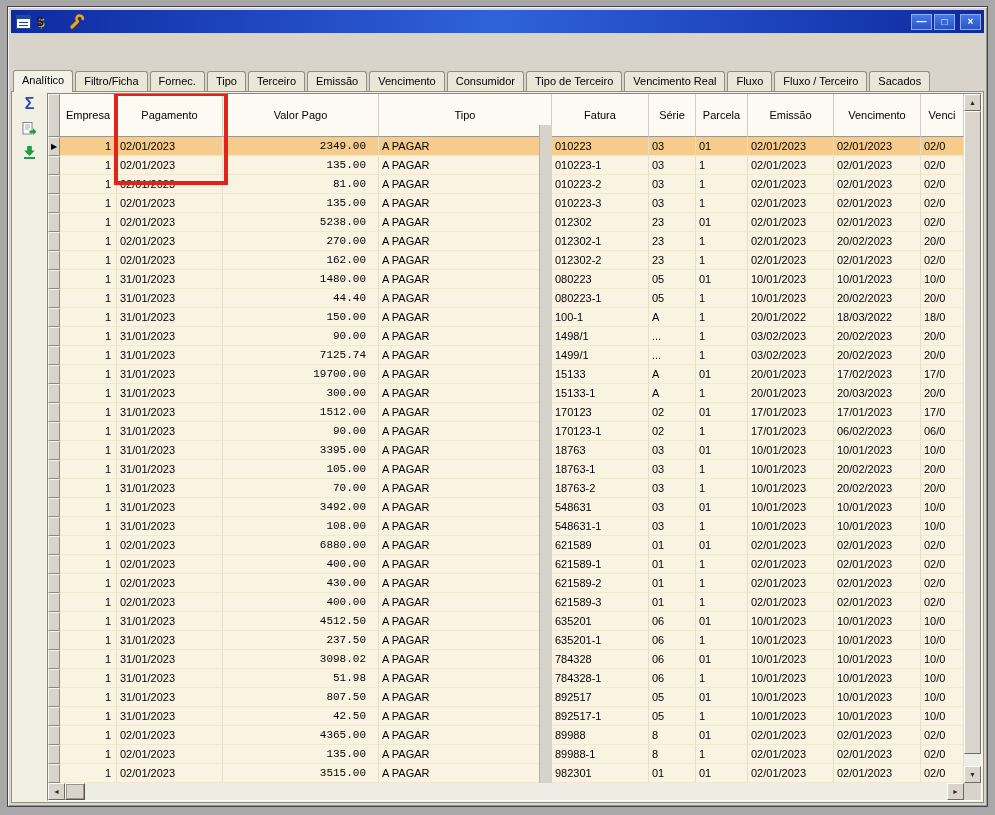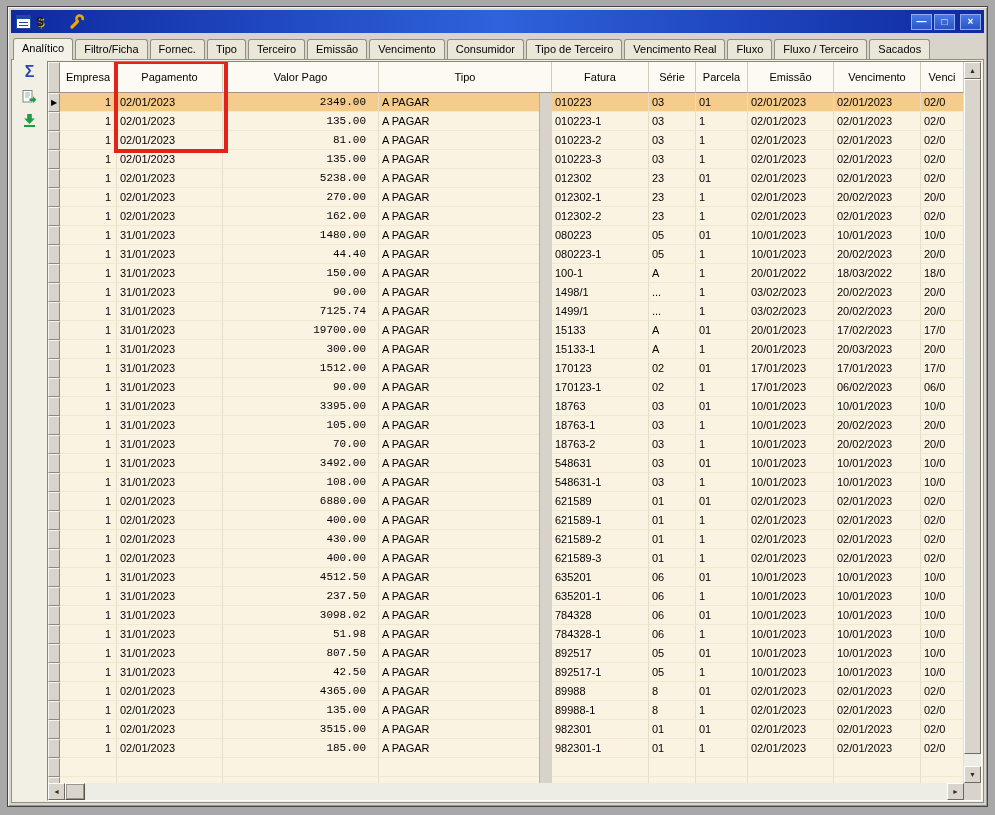--- a/index.html
+++ b/index.html
@@ -44,21 +44,21 @@
     color:#fff; font-size:10px; line-height:13px;
     display:flex; align-items:center; justify-content:center;
     font-weight:bold; cursor:default;
   }
   .win-btn.close { margin-left:3px; }
   
   .tabbar {
     flex:0 0 27px; display:flex; align-items:flex-end;
     padding:4px 2px 0 2px;
     border-bottom:1px solid #8f9080;
-    position:relative; z-index:2;
+    position:relative; z-index:2;margin-top:32px;
   }
   .tab {
     font-size:11px; color:#000;
     padding:3px 8px 4px 8px;
     background:#eae7d9;
     border:1px solid #8f9080; border-bottom:none;
     border-radius:3px 3px 0 0;
     margin-right:2px;
     white-space:nowrap;
   }
@@ -85,21 +85,21 @@
   .gridwrap {
     flex:1; min-width:0;
     display:flex; flex-direction:column;
     border:1px solid; border-color:#8a867a #ffffff #ffffff #8a867a;
     background:#fbf3e2;
   }
   .grid-zone { flex:1; display:flex; min-height:0; }
   .grid-main { flex:1; min-width:0; position:relative; overflow:hidden; background:#fbf3e2; }
   table { width:100%; border-collapse:separate; border-spacing:0; table-layout:fixed; }
   th {
-    height:31px; font-size:11px; font-weight:normal; color:#000;
+    height:43px; font-size:11px; font-weight:normal; color:#000;
     background:#fcfaf3; text-align:center; vertical-align:middle;
     border-right:1px solid #d2cdbf; border-bottom:1px solid #9c988c;
     overflow:hidden; white-space:nowrap;
   }
   th.ind-h, td.ind {
     background:#d8d4cc;
     border:1px solid; border-color:#f6f4ef #8e8a80 #8e8a80 #f6f4ef;
   }
   td {
     height:19px; font-size:11px; color:#000;

